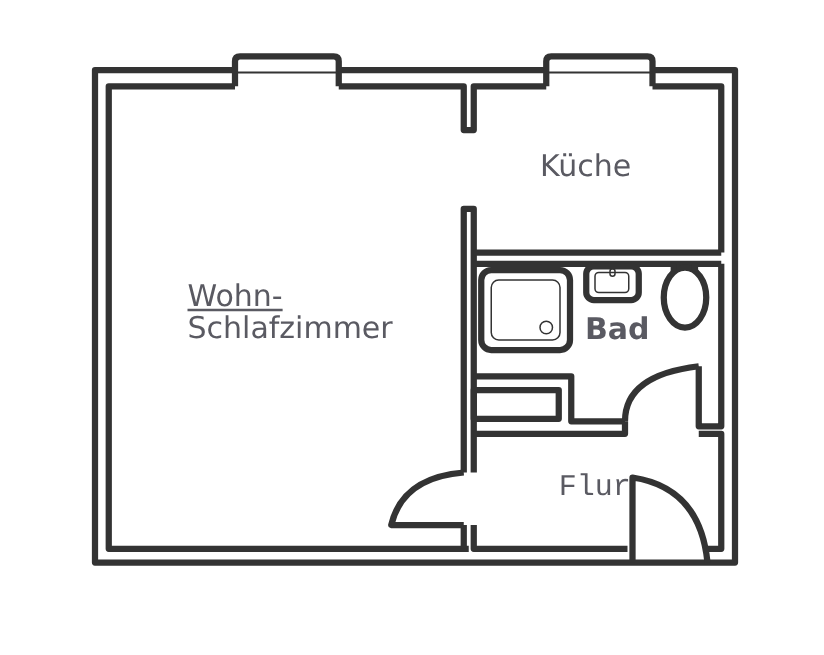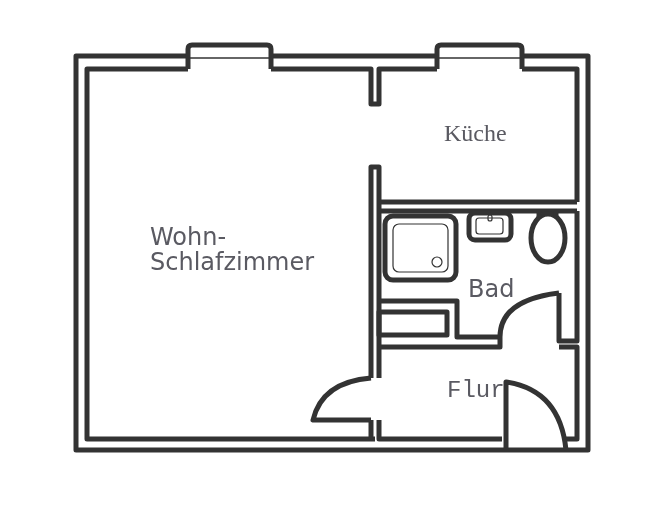--- a/index.html
+++ b/index.html
@@ -72,17 +72,17 @@
 
   <g>
     <path class="wall" d="M371,378 Q322,382 313,420 L371,420"></path>
   </g>
 
   <g>
     <path class="wall" d="M506,450 L506,382 Q560,390 566,450"></path>
   </g>
 </svg>
 
-<div class="label" style="left:150px; top:222px;">Wohn-</div>
+<div class="label" style="left:150px; top:222px;text-decoration:underline;">Wohn-</div>
 <div class="label" style="left:150px; top:247px;">Schlafzimmer</div>
-<div class="label" style="left:444px; top:118px;font-family:Liberation Serif, serif;">Küche</div>
-<div class="label" style="left:468px; top:274px;">Bad</div>
+<div class="label" style="left:432px; top:118px;">Küche</div>
+<div class="label" style="left:468px; top:248px;font-weight:bold;">Bad</div>
 <div class="label" style="left:447px; top:376px;font-family:Liberation Mono, monospace;">Flur</div>
 
 </body></html>

